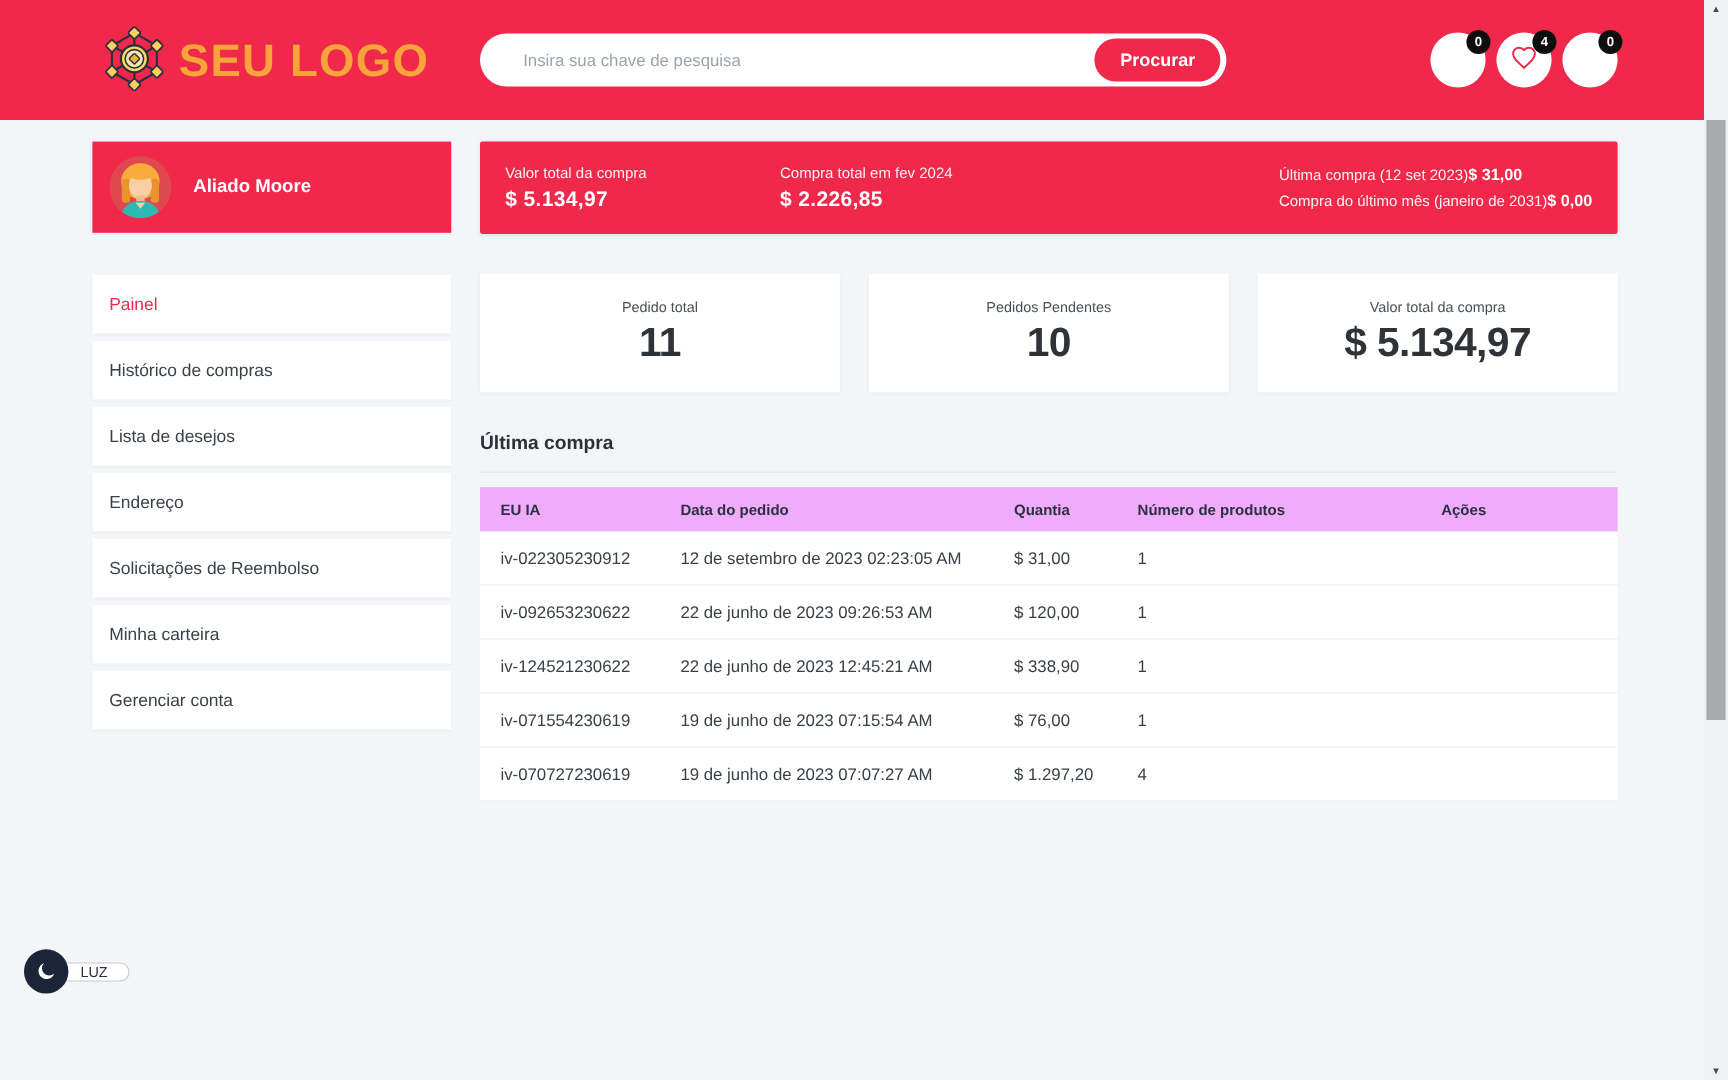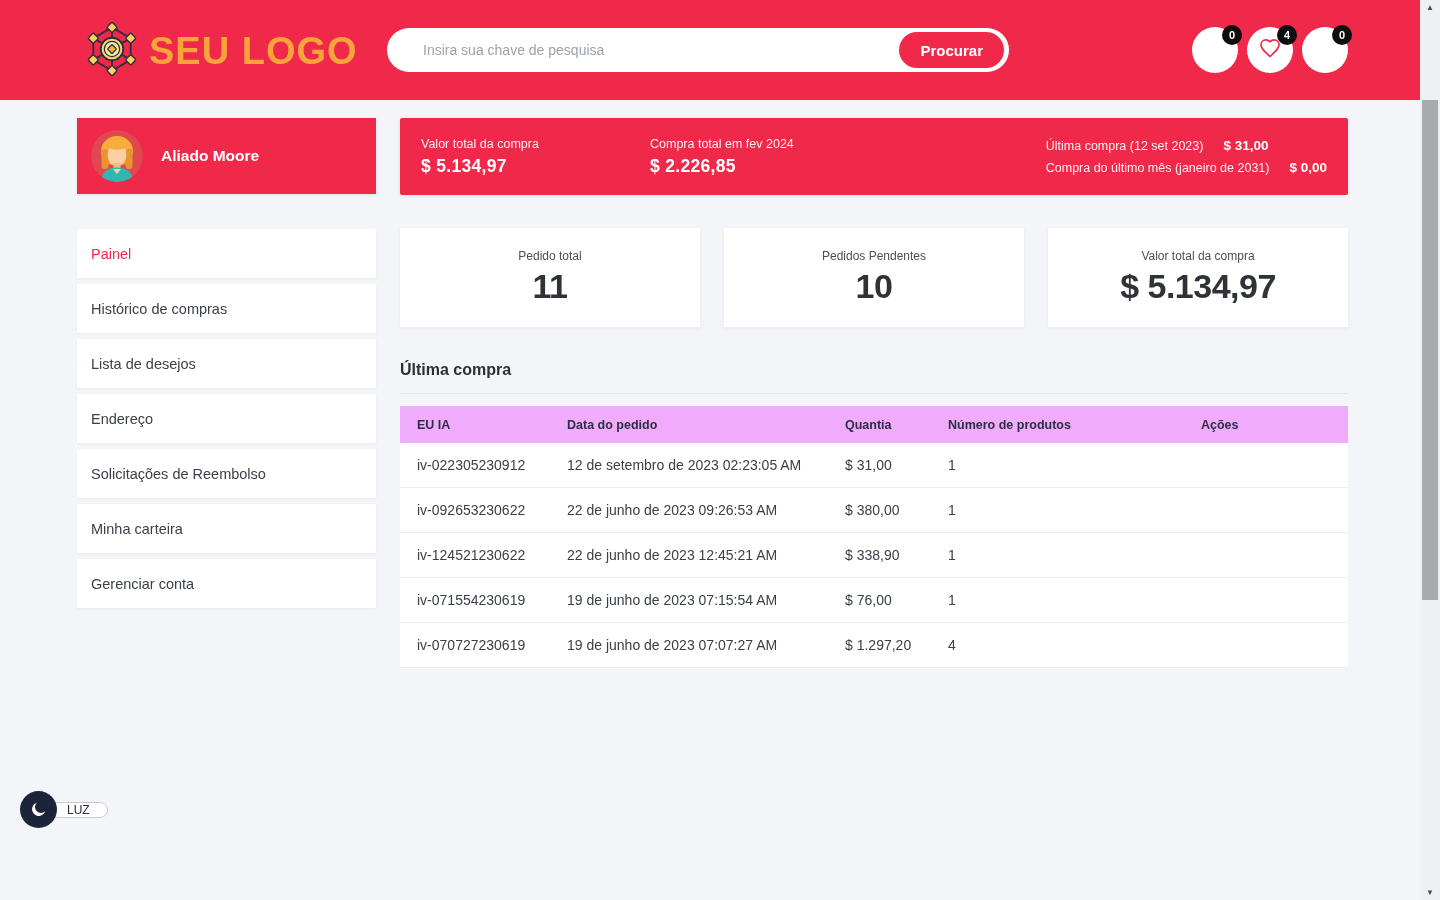--- a/index.html
+++ b/index.html
@@ -6,21 +6,21 @@
   html,body { width:1440px; height:900px; overflow:hidden; }
   body { font-family:"Liberation Sans", sans-serif; background:#F4F5F8; position:relative; }
 
   .page { position:relative; width:1440px; height:900px; }
 
   
   .header { position:absolute; left:0; top:0; width:1420px; height:100px; background:#F0284A; }
   .logo { position:absolute; left:85px; top:22px; display:flex; align-items:center; gap:10px; cursor:pointer; }
   .logo-text { font-size:38px; font-weight:800; color:#F9A43B; letter-spacing:1px; }
 
-  .search-wrap { position:absolute; left:387px; top:28px; width:622px; height:44px; background:#fff; border-radius:22px; display:flex; align-items:center; }
+  .search-wrap { position:absolute; left:400px; top:28px; width:622px; height:44px; background:#fff; border-radius:22px; display:flex; align-items:center; }
   .search-input { flex:1; height:100%; border:none; outline:none; background:transparent; border-radius:22px; padding:0 100px 0 36px; font-size:14px; color:#44505e; font-family:"Liberation Sans",sans-serif; }
   .search-input::placeholder { color:#9BA2AD; }
   .search-btn { position:absolute; right:5px; top:4px; height:36px; padding:0 21px; background:#F0284A; color:#fff; font-size:15px; font-weight:700; border:none; border-radius:18px; cursor:pointer; font-family:"Liberation Sans",sans-serif; }
 
   .header-actions { position:absolute; right:72px; top:27px; display:flex; gap:9px; }
   .action-circle { position:relative; width:46px; height:46px; background:#fff; border-radius:50%; display:flex; align-items:center; justify-content:center; cursor:pointer; }
   .badge { position:absolute; top:-2px; right:-4px; width:20px; height:20px; background:#0E0E0E; border-radius:50%; color:#fff; font-size:11px; font-weight:700; display:flex; align-items:center; justify-content:center; }
 
   
   .sidebar { position:absolute; left:77px; top:118px; width:299px; }
@@ -35,21 +35,21 @@
   .main { position:absolute; left:400px; top:118px; width:948px; }
 
   
   .banner { height:77px; background:#F0284A; border-radius:2px; display:flex; align-items:center; padding:0 21px; box-shadow:0 1px 4px rgba(0,0,0,0.08); }
   .banner-col { display:flex; flex-direction:column; gap:5px; }
   .banner-col.c1 { width:229px; }
   .banner-col.c2 { flex:1; }
   .banner-label { color:rgba(255,255,255,0.93); font-size:12.5px; }
   .banner-value { color:#fff; font-size:17.5px; font-weight:700; letter-spacing:0.3px; }
   .banner-right { display:flex; flex-direction:column; gap:7px; }
-  .banner-right-row { display:flex; align-items:baseline; gap:20px; }
+  .banner-right-row { display:flex; align-items:baseline; gap:0; }
   .banner-right-label { color:rgba(255,255,255,0.93); font-size:12.5px; }
   .banner-right-value { color:#fff; font-size:13.5px; font-weight:700; }
 
   
   .stats { margin-top:33px; display:flex; gap:24px; }
   .stat-card { flex:1; height:99px; background:#fff; box-shadow:0 1px 4px rgba(20,30,50,0.06); display:flex; flex-direction:column; align-items:center; justify-content:center; gap:4px; }
   .stat-label { font-size:12px; color:#4A4F57; }
   .stat-value { font-size:34px; font-weight:700; color:#2F3338; letter-spacing:-0.5px; }
 
   
@@ -212,21 +212,21 @@
       <div class="t-row t-body-row">
         <span>iv-022305230912</span>
         <span>12 de setembro de 2023 02:23:05 AM</span>
         <span>$ 31,00</span>
         <span>1</span>
         <span></span>
       </div>
       <div class="t-row t-body-row">
         <span>iv-092653230622</span>
         <span>22 de junho de 2023 09:26:53 AM</span>
-        <span>$ 380,00</span>
+        <span>$ 120,00</span>
         <span>1</span>
         <span></span>
       </div>
       <div class="t-row t-body-row">
         <span>iv-124521230622</span>
         <span>22 de junho de 2023 12:45:21 AM</span>
         <span>$ 338,90</span>
         <span>1</span>
         <span></span>
       </div>

